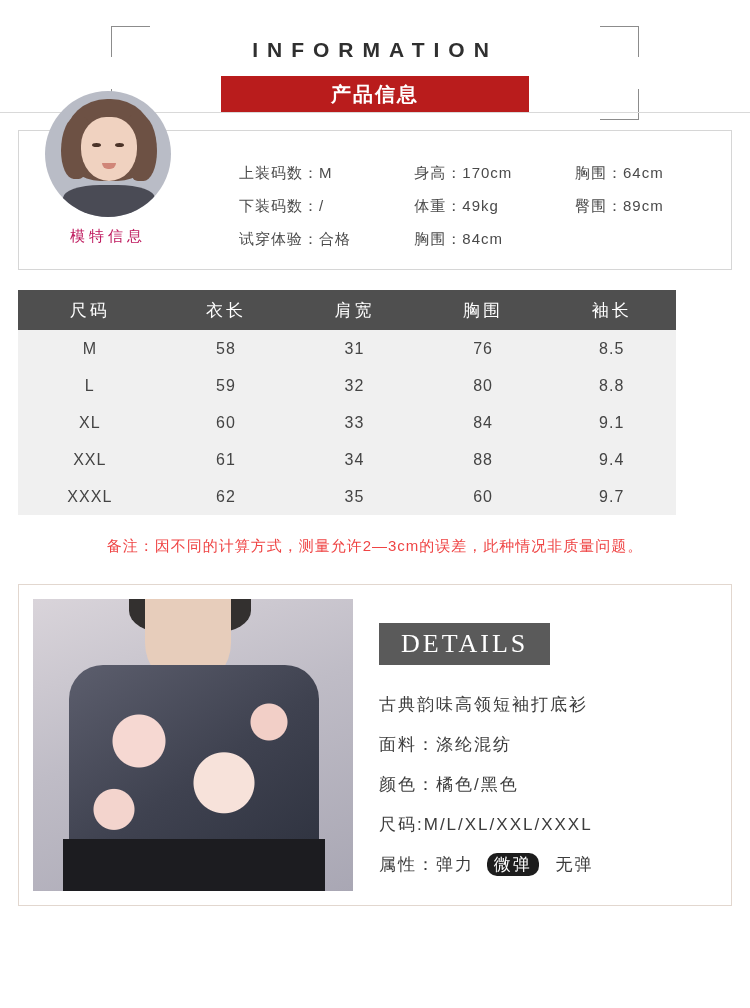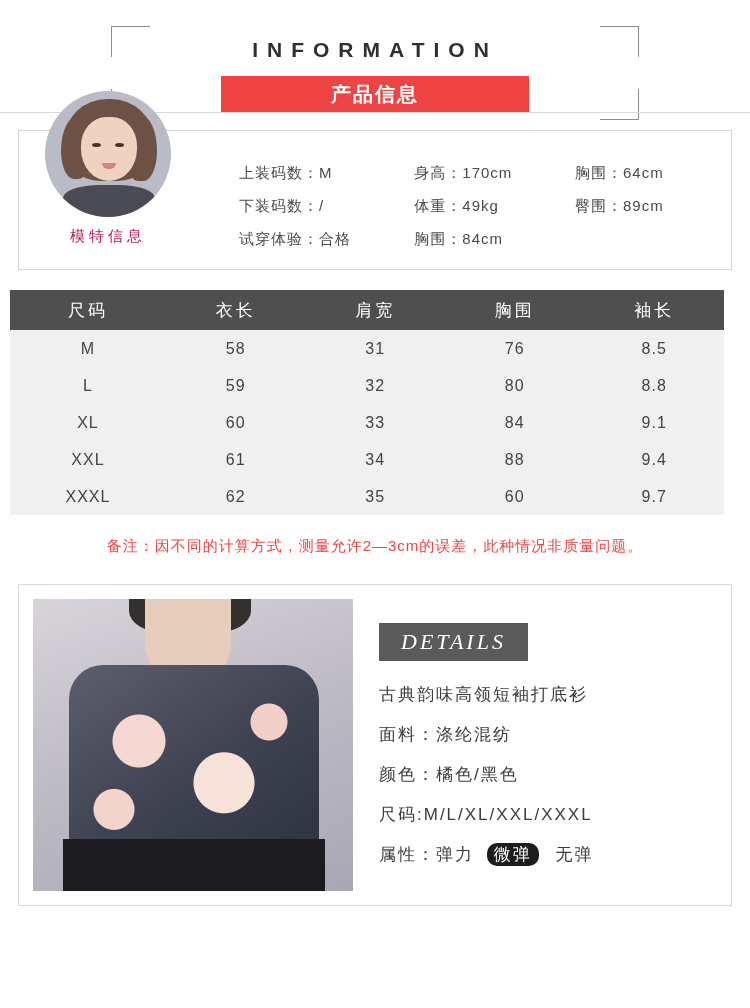--- a/index.html
+++ b/index.html
@@ -48,21 +48,21 @@
   }
   .corner.tl { left: -4px; top: -8px; border-left-width: 1px; border-top-width: 1px; }
   .corner.tr { right: -4px; top: -8px; border-right-width: 1px; border-top-width: 1px; }
   .corner.bl { left: -4px; bottom: -8px; border-left-width: 1px; border-bottom-width: 1px; }
   .corner.br { right: -4px; bottom: -8px; border-right-width: 1px; border-bottom-width: 1px; }
 
   .cn-bar {
     margin: 10px auto 0;
     width: 308px;
     height: 36px;
-    background: #ef4444;
+    background: #b91c1c;
     color: #ffffff;
     font-size: 20px;
     font-weight: bold;
     letter-spacing: 2px;
     line-height: 36px;
     text-align: center;
   }
   .thin-rule {
     position: absolute;
     left: 0;
@@ -182,23 +182,23 @@
   .model-table td {
     padding: 7px 0;
     white-space: nowrap;
   }
   .mt-c1 { width: 200px; }
   .mt-c2 { width: 185px; }
   .mt-c3 { width: 160px; }
 
   
   .size-table {
-    margin: 20px 10px 0;
+    margin: 20px 18px 0;
     border-collapse: collapse;
-    width: 714px;
+    width: 658px;
     font-size: 16px;
     border-radius: 24px;
   }
   .size-table thead th {
     background: #4f4f4f;
     color: #ffffff;
     font-weight: normal;
     font-size: 17px;
     letter-spacing: 3px;
     height: 38px;
@@ -282,25 +282,24 @@
   }
   .detail-text {
     flex: 1;
     padding: 38px 0 0 26px;
   }
   .details-badge {
     display: inline-block;
     background: #5a5a5a;
     color: #ffffff;
     font-family: "Liberation Serif", serif;
-    font-style: italic;
-    font-size: 22px;
+    font-size: 26px;
     letter-spacing: 3px;
     padding: 6px 22px;
-    margin-bottom: 22px;
+    margin-bottom: 28px;
   }
   .detail-line {
     font-size: 17px;
     color: #3c3c3c;
     letter-spacing: 2px;
     margin-bottom: 17px;
   }
   .attr-hl {
     background: #1d1d1d;
     color: #ffffff;

